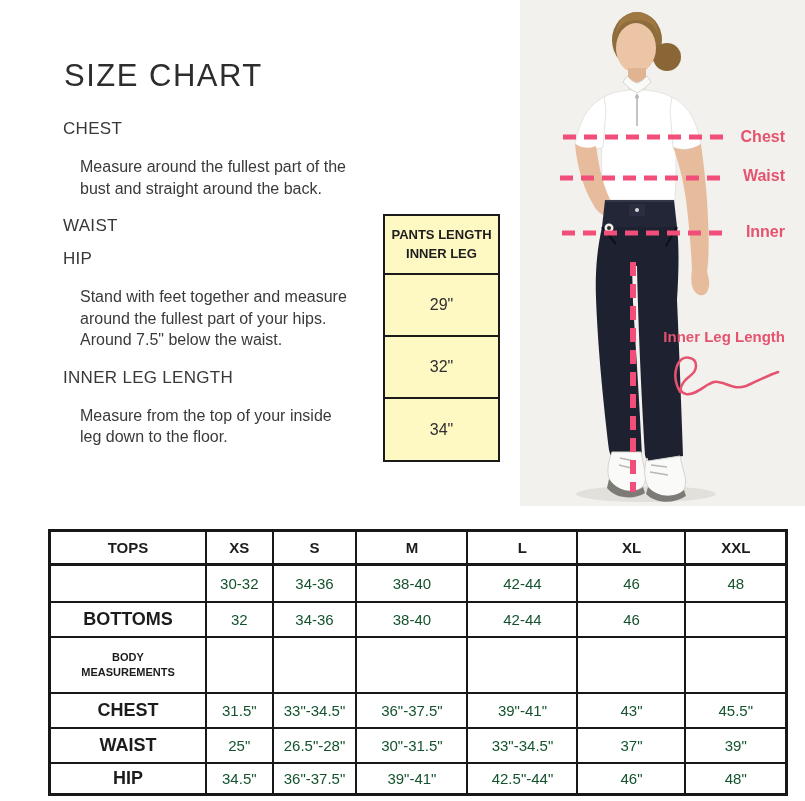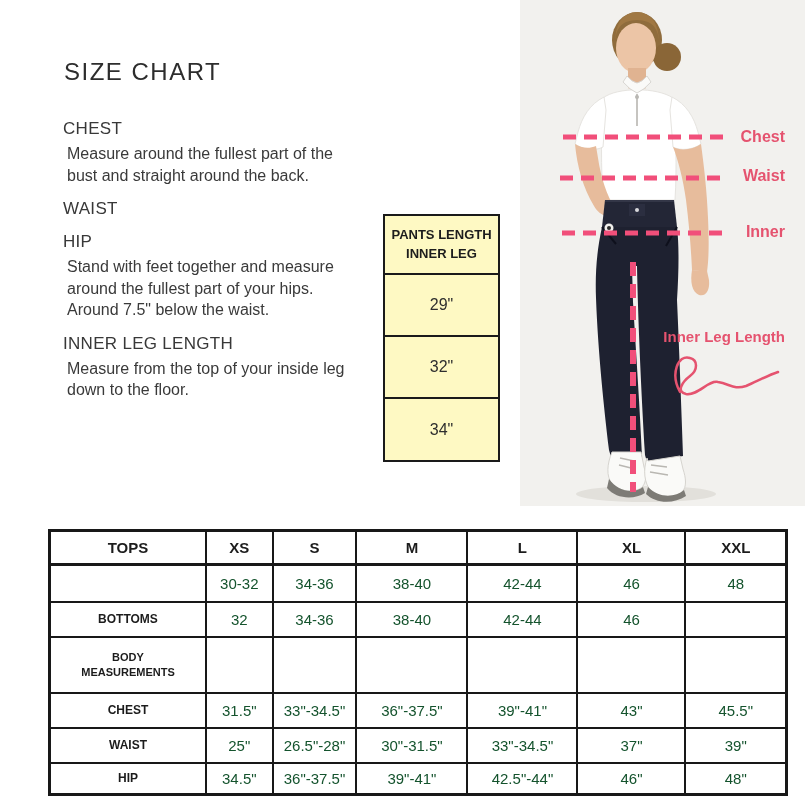--- a/index.html
+++ b/index.html
@@ -2,27 +2,27 @@
 <html><head>
 <meta charset="utf-8">
 <style>
   html,body{margin:0;padding:0;background:#ffffff;}
   .page{
     position:relative;width:805px;height:801px;background:#ffffff;
     font-family:"Liberation Sans","DejaVu Sans",sans-serif;color:#3a3a3a;overflow:hidden;
   }
   
   .title{
-    position:absolute;left:64px;top:58px;font-size:24px;letter-spacing:1.5px;
+    position:absolute;left:64px;top:58px;font-size:31px;letter-spacing:1.5px;
     color:#2d2d2d;font-weight:400;
   }
   .instructions{position:absolute;left:63px;top:119px;width:305px;}
   .instr-block{margin:0 0 13px 0;}
   .instr-heading{font-size:17px;color:#383838;margin:0 0 3px 0;font-weight:400;letter-spacing:.3px;}
-  .instr-text{font-size:16px;line-height:21.5px;margin:4px;color:#3a3a3a;}
+  .instr-text{font-size:16px;line-height:21.5px;margin:17px;color:#3a3a3a;}
   
   .pants-table{
     position:absolute;left:383px;top:214px;width:113px;
     border:2px solid #1a1a1a;background:#fef9c3;text-align:center;
   }
   .pants-header{
     height:53px;border-bottom:2px solid #1a1a1a;display:flex;align-items:center;justify-content:center;
     font-weight:bold;font-size:13px;line-height:1.45;color:#1d1d1d;padding:2px;
   }
   .pants-row{
@@ -48,21 +48,21 @@
     position:absolute;left:48px;top:512px;width:740px;border-collapse:collapse;
     background:#fff;table-layout:fixed;margin-top:17px;
   }
   .size-table th,.size-table td{
     border:2px solid #181818;text-align:center;vertical-align:middle;
     font-size:15px;color:#14532d;padding:0 3px;overflow:hidden;
   }
   .size-table{border:3px solid #181818;}
   .size-table tr.hdr th{font-weight:bold;font-size:15px;color:#1c1c1c;border-bottom-width:3px;}
   .size-table th.small-hdr{font-size:11.5px;}
-  .size-table td.rowlabel{font-weight:bold;font-size:12px;color:#1c1c1c;}
+  .size-table td.rowlabel{font-weight:bold;font-size:18px;color:#1c1c1c;}
   .size-table td.tiny{font-size:11px;line-height:1.35;font-weight:bold;}
   .size-table td.tiny span{display:inline-block;max-width:100px;}
   .r-h0{height:34px;} .r-h1{height:37px;} .r-h2{height:35px;}
   .r-h3{height:56px;} .r-h4{height:35px;} .r-h5{height:35px;} .r-h6{height:32px;}
 </style>
 </head>
 <body>
 
 <div class="page">
 

